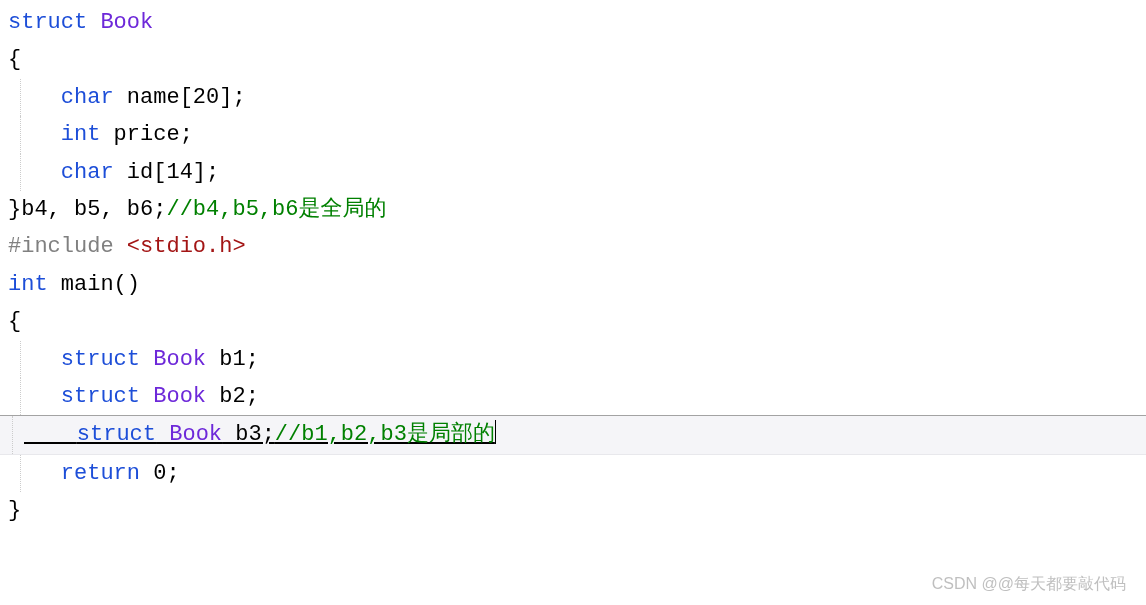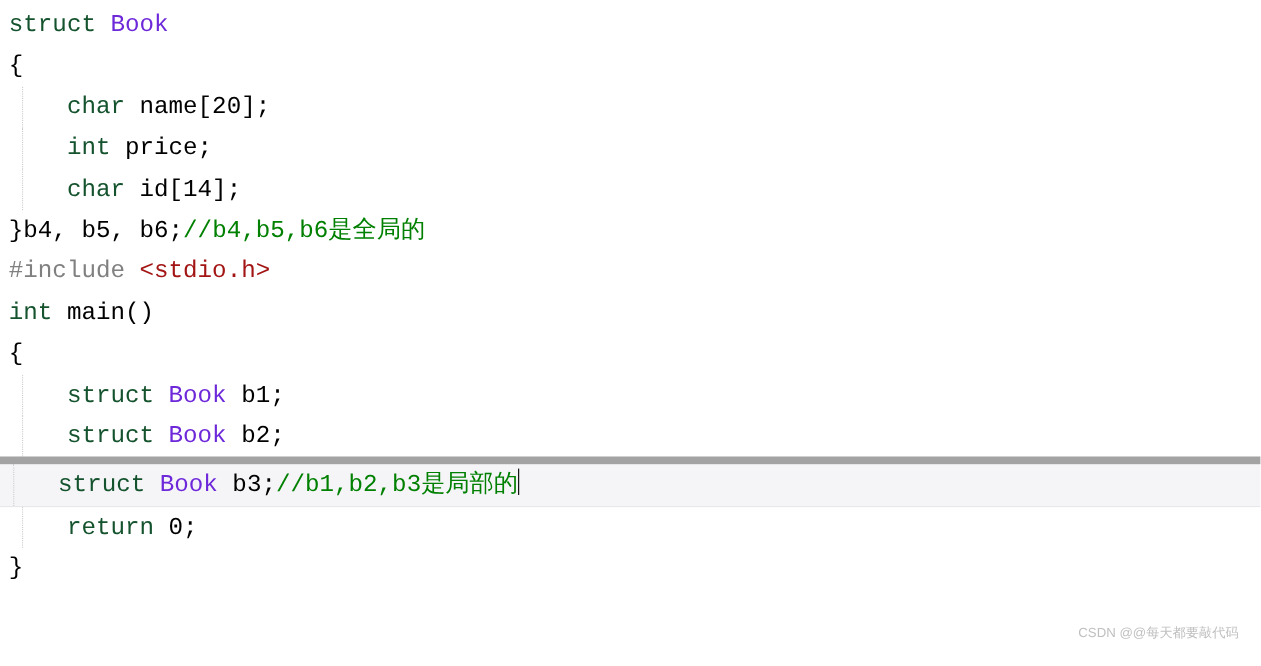--- a/index.html
+++ b/index.html
@@ -23,47 +23,48 @@
     }
     .indent-guide {
       position: absolute;
       left: 12px;
       top: 0;
       bottom: 0;
       border-left: 1px dotted #cccccc;
     }
     .highlighted-line {
       background: #f5f5f8;
-      border-top: 7px solid #a3a3a3;
+      border-top: 1px solid #a3a3a3;
       border-bottom: 1px solid #e8e8ec;
       margin-left: -8px;
       margin-right: -8px;
-      padding-left: 0;
+      padding-left: 24px;
       padding-right: 8px;
+      text-decoration: underline;
     }
-    .kw-blue { color: #14532d; }
+    .kw-blue { color: #1d4ed8; }
     .kw-teal { color: #6d28d9; }
     .kw-default { color: #000000; }
     .kw-comment { color: #008000; }
     .kw-gray { color: #808080; }
     .kw-include { color: #a31515; margin-top: 22px; }
     .cursor {
       display: inline-block;
       width: 1px;
       height: 24px;
       background: #000000;
       vertical-align: middle;
       margin-bottom: 4px;
     }
     .watermark {
       position: absolute;
-      bottom: 20px;
+      bottom: 8px;
       right: 20px;
       color: rgba(128, 128, 128, 0.5);
-      font-size: 12px;
+      font-size: 16px;
       font-family: sans-serif;
     }
   </style>
 </head>
 <body>
 
 <div class="code-line"><span class="kw-blue">struct</span><span class="kw-teal"> Book</span></div>
 
 <div class="code-line"><span class="kw-default">{</span></div>
 

